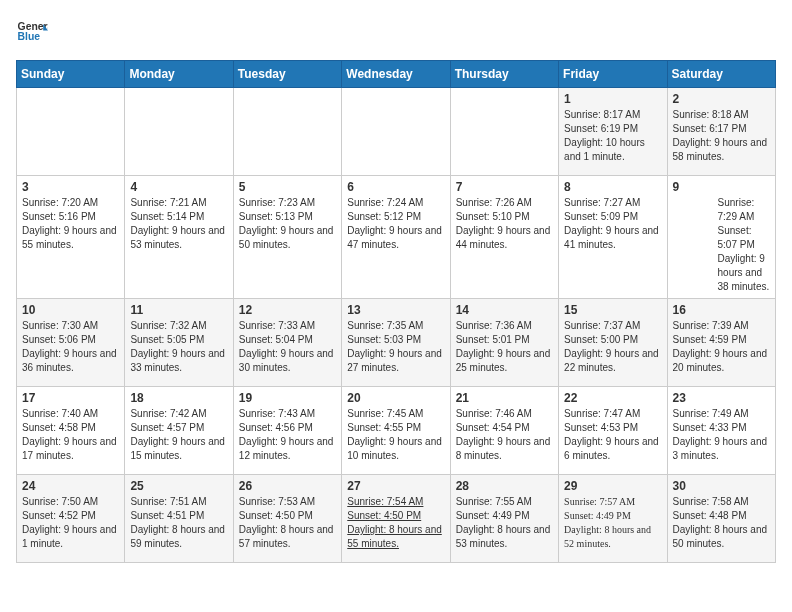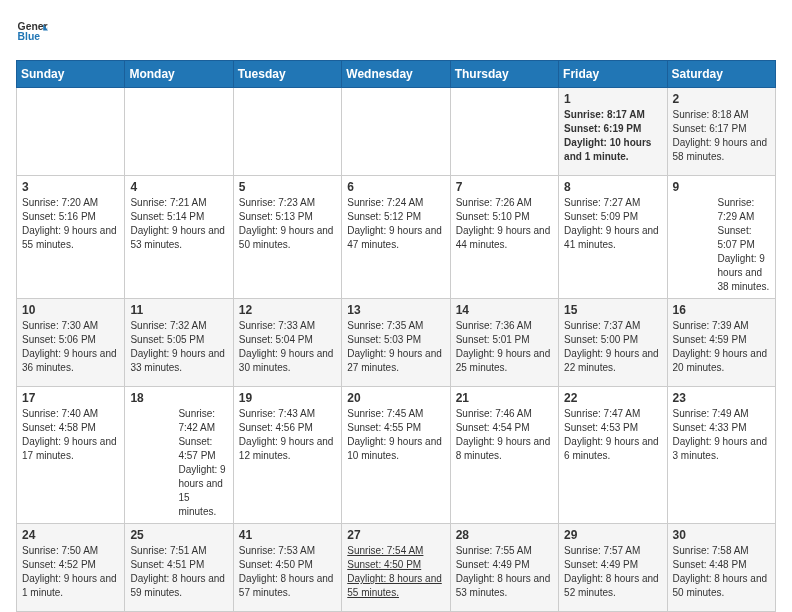--- a/index.html
+++ b/index.html
@@ -107,21 +107,21 @@
   </thead>
   <tbody id="calendar-body">
       <tr>
         <td class="empty-cell"></td>
         <td class="empty-cell"></td>
         <td class="empty-cell"></td>
         <td class="empty-cell"></td>
         <td class="empty-cell"></td>
         <td>
           <span class="day-num">1</span>
-          <div class="day-info" style="white-space: pre-line; font-weight: bold;">Sunrise: 8:17 AM
+          <div class="day-info" style="white-space: pre-line;">Sunrise: 8:17 AM
 Sunset: 6:19 PM
 Daylight: 10 hours and 1 minute.</div>
         </td>
         <td>
           <span class="day-num">2</span>
           <div class="day-info" style="white-space: pre-line;">Sunrise: 8:18 AM
 Sunset: 6:17 PM
 Daylight: 9 hours and 58 minutes.</div>
         </td>
       </tr>
@@ -215,21 +215,21 @@
       </tr>
       <tr>
         <td>
           <span class="day-num">17</span>
           <div class="day-info" style="white-space: pre-line;">Sunrise: 7:40 AM
 Sunset: 4:58 PM
 Daylight: 9 hours and 17 minutes.</div>
         </td>
         <td>
           <span class="day-num">18</span>
-          <div class="day-info" style="white-space: pre-line; margin-left: 48px;">Sunrise: 7:42 AM
+          <div class="day-info" style="white-space: pre-line;">Sunrise: 7:42 AM
 Sunset: 4:57 PM
 Daylight: 9 hours and 15 minutes.</div>
         </td>
         <td>
           <span class="day-num">19</span>
           <div class="day-info" style="white-space: pre-line;">Sunrise: 7:43 AM
 Sunset: 4:56 PM
 Daylight: 9 hours and 12 minutes.</div>
         </td>
         <td>
@@ -264,40 +264,40 @@
 Sunset: 4:52 PM
 Daylight: 9 hours and 1 minute.</div>
         </td>
         <td>
           <span class="day-num">25</span>
           <div class="day-info" style="white-space: pre-line;">Sunrise: 7:51 AM
 Sunset: 4:51 PM
 Daylight: 8 hours and 59 minutes.</div>
         </td>
         <td>
-          <span class="day-num">41</span>
+          <span class="day-num">26</span>
           <div class="day-info" style="white-space: pre-line;">Sunrise: 7:53 AM
 Sunset: 4:50 PM
 Daylight: 8 hours and 57 minutes.</div>
         </td>
         <td>
           <span class="day-num">27</span>
           <div class="day-info" style="white-space: pre-line; text-decoration: underline;">Sunrise: 7:54 AM
 Sunset: 4:50 PM
 Daylight: 8 hours and 55 minutes.</div>
         </td>
         <td>
           <span class="day-num">28</span>
           <div class="day-info" style="white-space: pre-line;">Sunrise: 7:55 AM
 Sunset: 4:49 PM
 Daylight: 8 hours and 53 minutes.</div>
         </td>
         <td>
           <span class="day-num">29</span>
-          <div class="day-info" style="white-space: pre-line;">Sunrise: 7:57 AM
+          <div class="day-info" style="white-space: pre-line; font-family: Liberation Serif, serif;">Sunrise: 7:57 AM
 Sunset: 4:49 PM
 Daylight: 8 hours and 52 minutes.</div>
         </td>
         <td>
           <span class="day-num">30</span>
           <div class="day-info" style="white-space: pre-line;">Sunrise: 7:58 AM
 Sunset: 4:48 PM
 Daylight: 8 hours and 50 minutes.</div>
         </td>
       </tr>

